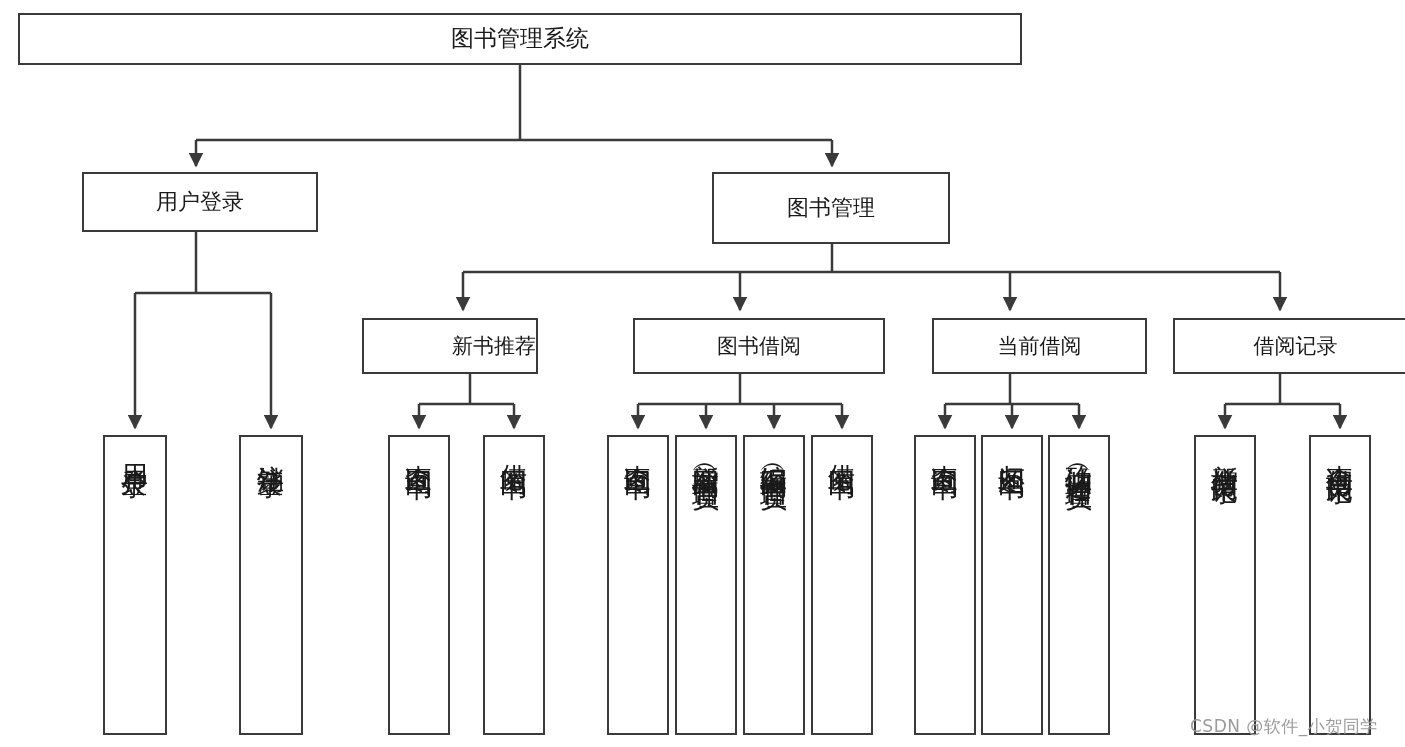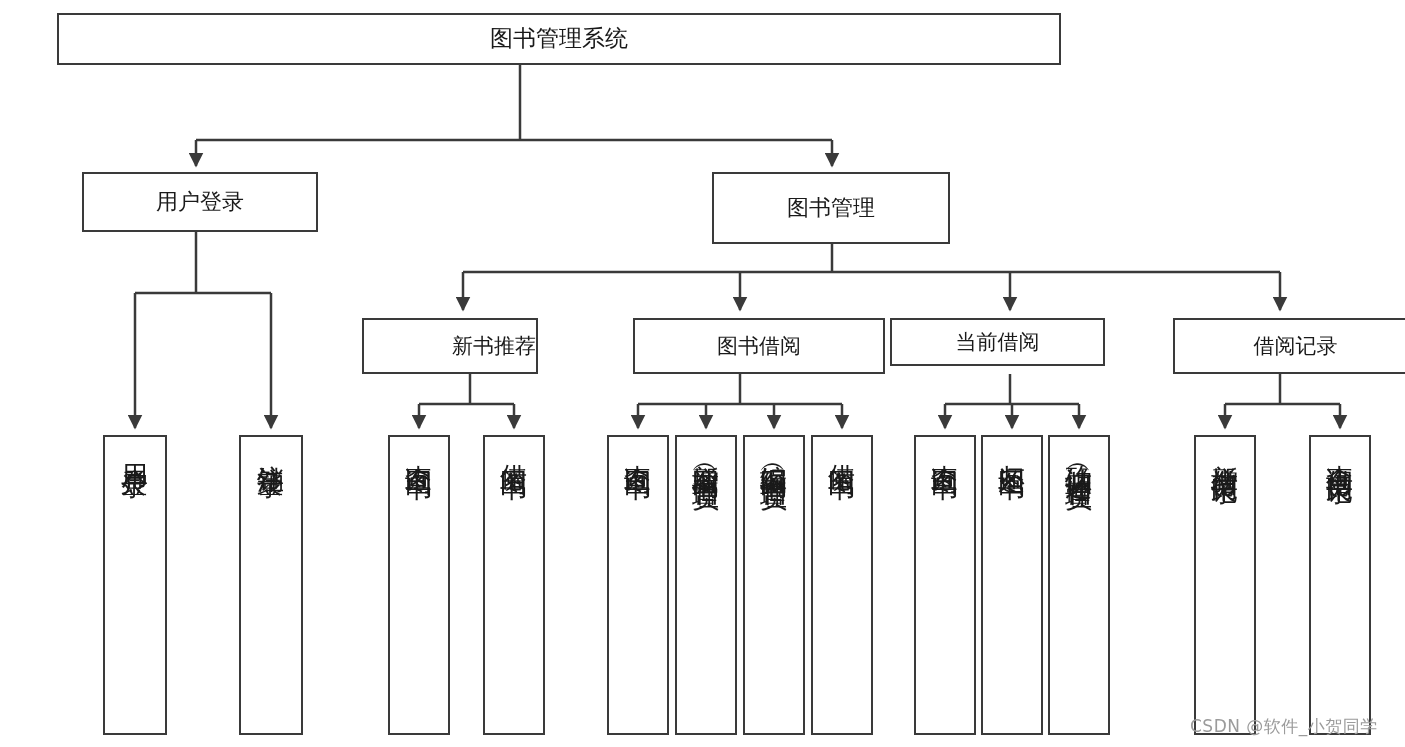--- a/index.html
+++ b/index.html
@@ -36,21 +36,21 @@
     justify-content: center;
     color: #1a1a1a;
   }
   .node .lbl {
     display: block;
     text-align: center;
     line-height: 1.18;
     white-space: nowrap;
   }
   
-  .lvl-root { font-size: 23px; margin-left: 39px; }
+  .lvl-root { font-size: 23px; }
   
   .lvl-1 { font-size: 22px; }
   
   .lvl-2 { font-size: 21px; }
   
   .leaf {
     align-items: flex-start;
     justify-content: center;
     padding-top: 6px;
   }
@@ -136,21 +136,21 @@
   <div class="node lvl-1" style="left:712px; top:172px; width:238px; height:72px;">
     <span class="lbl">图书管理</span>
   </div>
 
   <div class="node lvl-2" style="left:362px; top:318px; width:176px; height:56px;justify-content:flex-end;">
     <span class="lbl">新书推荐</span>
   </div>
   <div class="node lvl-2" style="left:633px; top:318px; width:252px; height:56px;">
     <span class="lbl">图书借阅</span>
   </div>
-  <div class="node lvl-2" style="left:890px; top:318px; width:215px; height:48px;">
+  <div class="node lvl-2" style="left:932px; top:318px; width:215px; height:56px;">
     <span class="lbl">当前借阅</span>
   </div>
   <div class="node lvl-2" style="left:1173px; top:318px; width:245px; height:56px;">
     <span class="lbl">借阅记录</span>
   </div>
 
   <div class="node leaf" style="left:103px; top:435px; width:64px; height:300px;">
     <span class="lbl">用户登录</span>
   </div>
   <div class="node leaf" style="left:239px; top:435px; width:64px; height:300px;">

